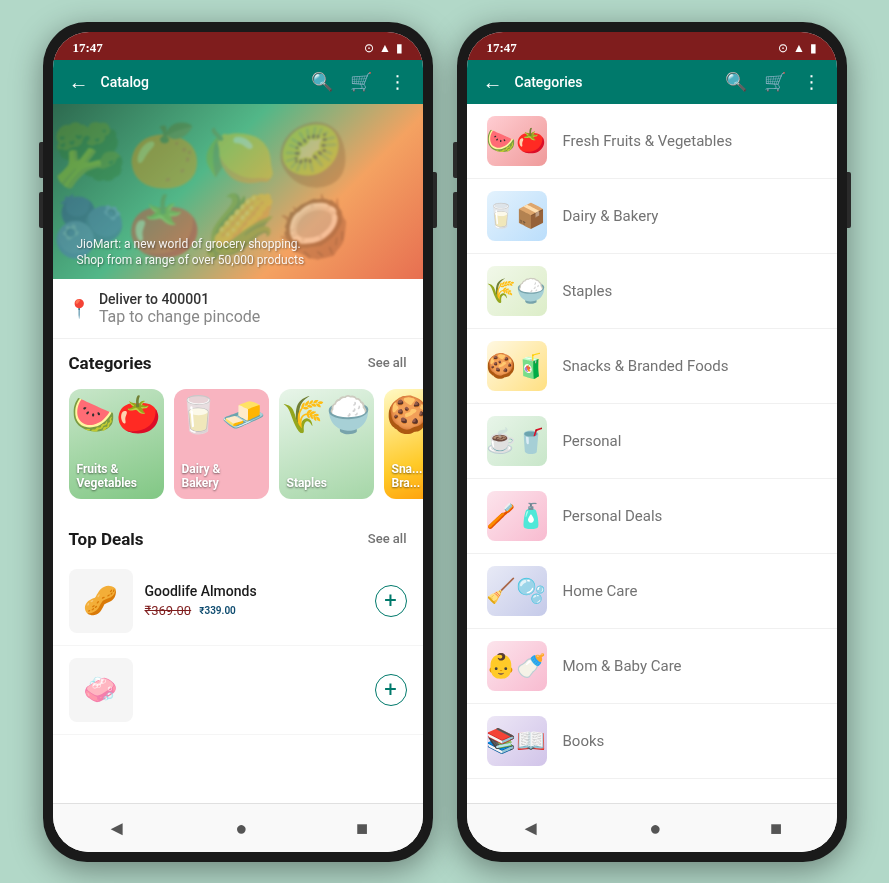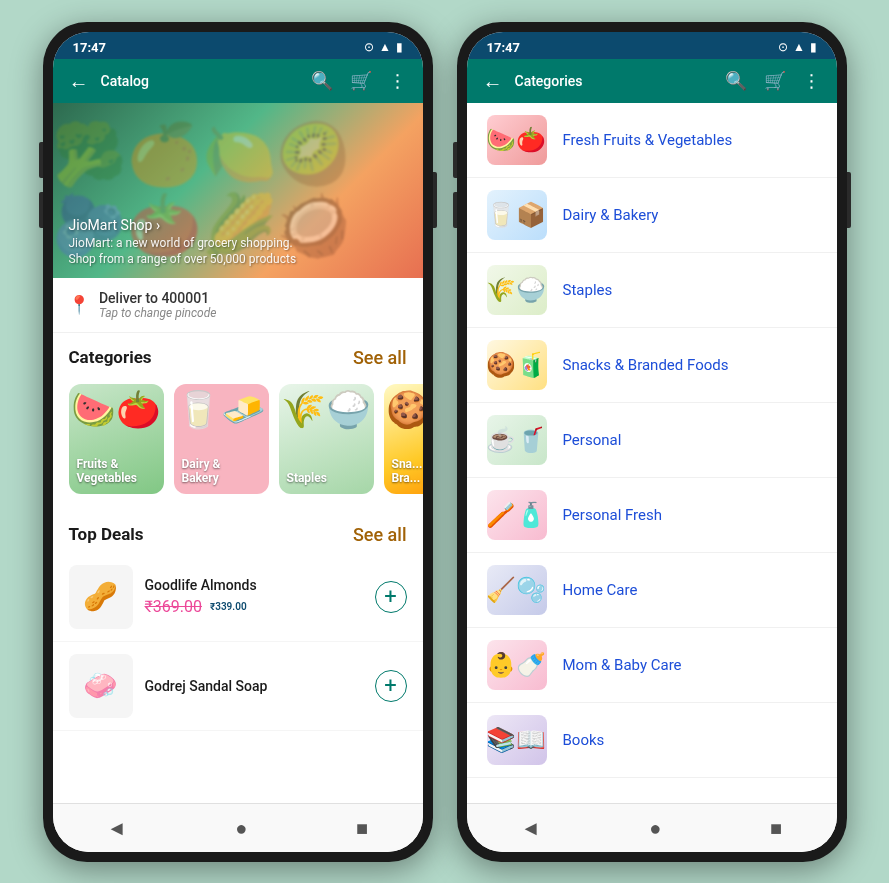--- a/index.html
+++ b/index.html
@@ -28,28 +28,29 @@
       width: 100%;
       height: 100%;
       background: #fff;
       border-radius: 36px;
       overflow: hidden;
       display: flex;
       flex-direction: column;
     }
 
     .status-bar {
-      background: #0c4a6e;
+      background: #7f1d1d;
       color: white;
       font-size: 12px;
       padding: 8px 20px 4px;
       display: flex;
       justify-content: space-between;
-      align-items: center;
-      flex-shrink: 0;
+      align-items: flex-end;
+      flex-shrink: 0;
+      font-family: Liberation Serif, serif;
     }
 
     .status-time { font-weight: bold; font-size: 13px; }
     .status-icons { display: flex; gap: 5px; align-items: center; }
 
     .app-bar {
       background: #00796b;
       color: white;
       padding: 10px 16px;
       display: flex;
@@ -123,20 +124,21 @@
     .hero-title span {
       font-size: 14px;
       font-weight: 400;
     }
 
     .hero-subtitle {
       color: rgba(255,255,255,0.92);
       font-size: 12px;
       margin-top: 2px;
       text-shadow: 1px 1px 2px rgba(0,0,0,0.4);
+      margin-left: 8px;
     }
 
     .deliver-bar {
       padding: 12px 16px;
       display: flex;
       align-items: center;
       gap: 8px;
       border-bottom: 1px solid #f0f0f0;
     }
 
@@ -145,41 +147,40 @@
       font-size: 18px;
     }
 
     .deliver-text-main {
       font-size: 14px;
       font-weight: 500;
       color: #333;
     }
 
     .deliver-text-sub {
-      font-size: 12px;
+      font-size: 16px;
       color: #888;
-      font-style: italic;
     }
 
     .section-header {
       display: flex;
       justify-content: space-between;
       align-items: center;
       padding: 14px 16px 8px;
     }
 
     .section-title {
       font-size: 17px;
       font-weight: 700;
       color: #1a1a1a;
     }
 
     .see-all {
-      font-size: 18px;
-      color: #a16207;
+      font-size: 13px;
+      color: #737373;
       cursor: pointer;
       font-weight: 500;
     }
 
     .categories-scroll {
       display: flex;
       gap: 10px;
       padding: 8px 16px 16px;
       overflow-x: auto;
     }
@@ -261,22 +262,22 @@
     }
 
     .deal-prices {
       margin-top: 4px;
       display: flex;
       gap: 8px;
       align-items: center;
     }
 
     .price-old {
-      font-size: 16px;
-      color: #ec4899;
+      font-size: 13px;
+      color: #7f1d1d;
       text-decoration: line-through;
     }
 
     .price-new {
       font-size: 10px;
       font-weight: 600;
       color: #0c4a6e;
     }
 
     .add-btn {
@@ -345,21 +346,21 @@
     .cat-thumbnail.snacks-thumb { background: linear-gradient(135deg, #fff8e1, #ffe082); }
     .cat-thumbnail.beverages-thumb { background: linear-gradient(135deg, #e8f5e9, #c8e6c9); }
     .cat-thumbnail.personal-thumb { background: linear-gradient(135deg, #fce4ec, #f8bbd0); }
     .cat-thumbnail.homecare-thumb { background: linear-gradient(135deg, #e8eaf6, #c5cae9); }
     .cat-thumbnail.baby-thumb { background: linear-gradient(135deg, #fce4ec, #f8bbd0); }
     .cat-thumbnail.books-thumb { background: linear-gradient(135deg, #ede7f6, #d1c4e9); }
 
     .cat-name {
       font-size: 15px;
       font-weight: 400;
-      color: #1d4ed8;
+      color: #737373;
     }
 
     
     .phone-wrapper .vol-up {
       position: absolute;
       left: -4px;
       top: 120px;
       width: 4px;
       height: 36px;
       background: #2a2a2a;
@@ -414,23 +415,20 @@
       </div>
     </div>
 
     <div class="screen-content">
 
       <div class="hero-banner">
         <div class="hero-food-bg">
           🥦🍊🍋🥝🫐🍅🌽🥥
         </div>
         <div class="hero-text">
-          <div class="hero-title">
-            <span>JioMart Shop ›</span>
-          </div>
           <div class="hero-subtitle">JioMart: a new world of grocery shopping.</div>
           <div class="hero-subtitle">Shop from a range of over 50,000 products</div>
         </div>
       </div>
 
       <div class="deliver-bar">
         <span class="pin-icon">📍</span>
         <div>
           <div class="deliver-text-main">Deliver to 400001</div>
           <div class="deliver-text-sub">Tap to change pincode</div>
@@ -483,21 +481,20 @@
               <span class="price-old">₹369.00</span>
               <span class="price-new">₹339.00</span>
             </div>
           </div>
           <div class="add-btn">+</div>
         </div>
 
         <div class="deal-item">
           <div class="deal-image">🧼</div>
           <div class="deal-info">
-            <div class="deal-name">Godrej Sandal Soap</div>
           </div>
           <div class="add-btn">+</div>
         </div>
       </div>
 
     </div>
 
     <div class="nav-bar">
       <span class="nav-icon">◄</span>
       <span class="nav-icon">●</span>
@@ -554,21 +551,21 @@
           <span class="cat-name">Snacks &amp; Branded Foods</span>
         </div>
 
         <div class="category-list-item">
           <div class="cat-thumbnail beverages-thumb">☕🥤</div>
           <span class="cat-name">Personal</span>
         </div>
 
         <div class="category-list-item">
           <div class="cat-thumbnail personal-thumb">🪥🧴</div>
-          <span class="cat-name">Personal Fresh</span>
+          <span class="cat-name">Personal Deals</span>
         </div>
 
         <div class="category-list-item">
           <div class="cat-thumbnail homecare-thumb">🧹🫧</div>
           <span class="cat-name">Home Care</span>
         </div>
 
         <div class="category-list-item">
           <div class="cat-thumbnail baby-thumb">👶🍼</div>
           <span class="cat-name">Mom &amp; Baby Care</span>

